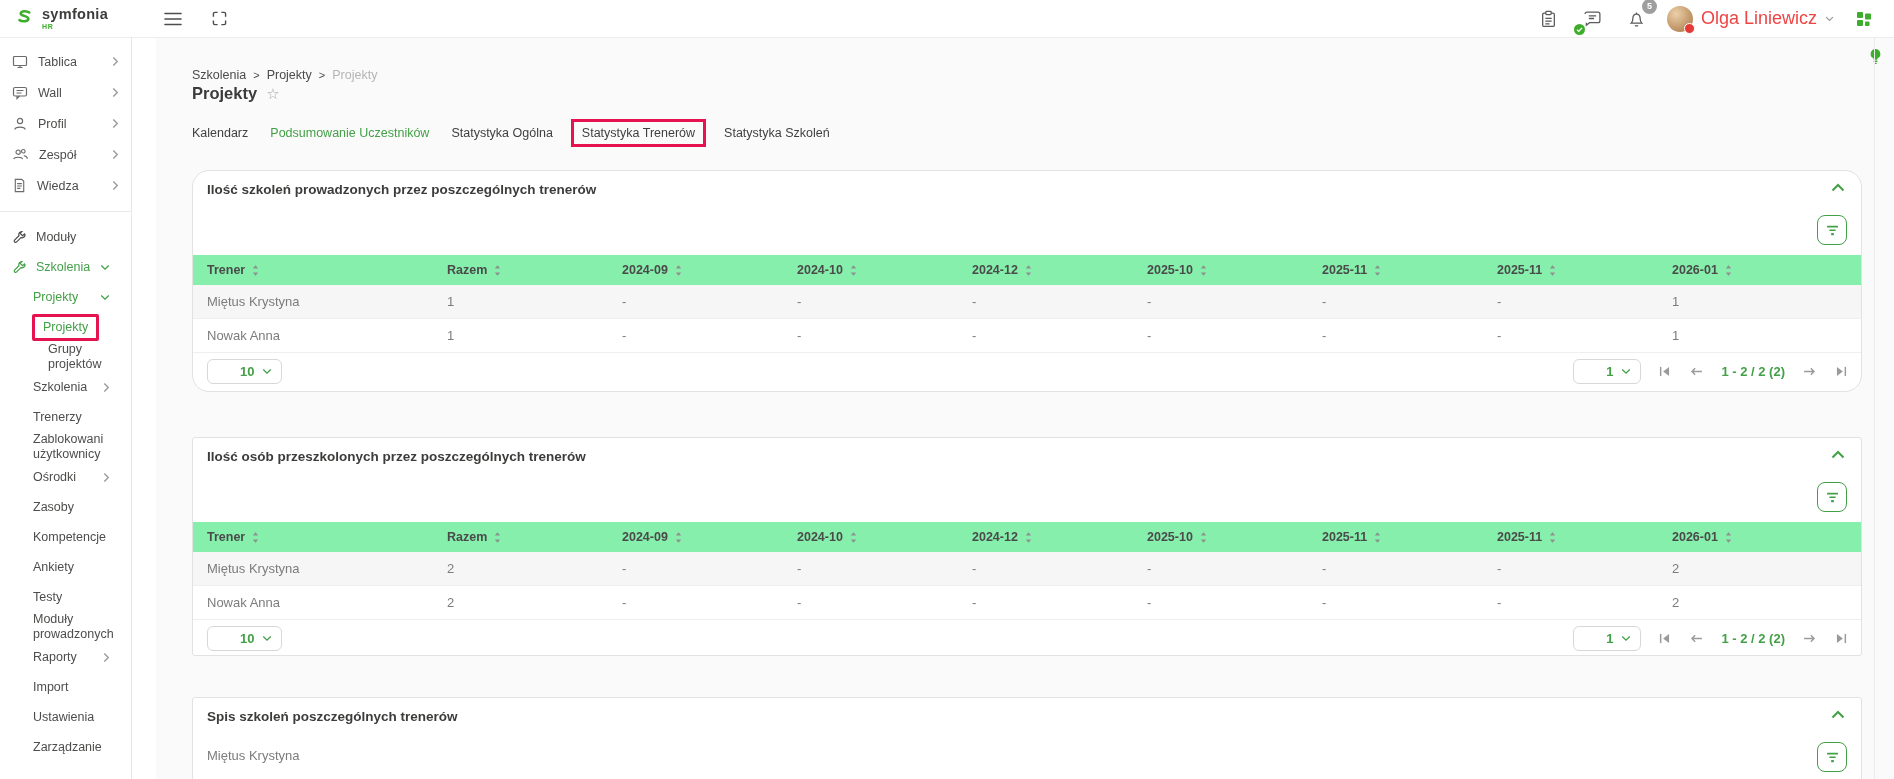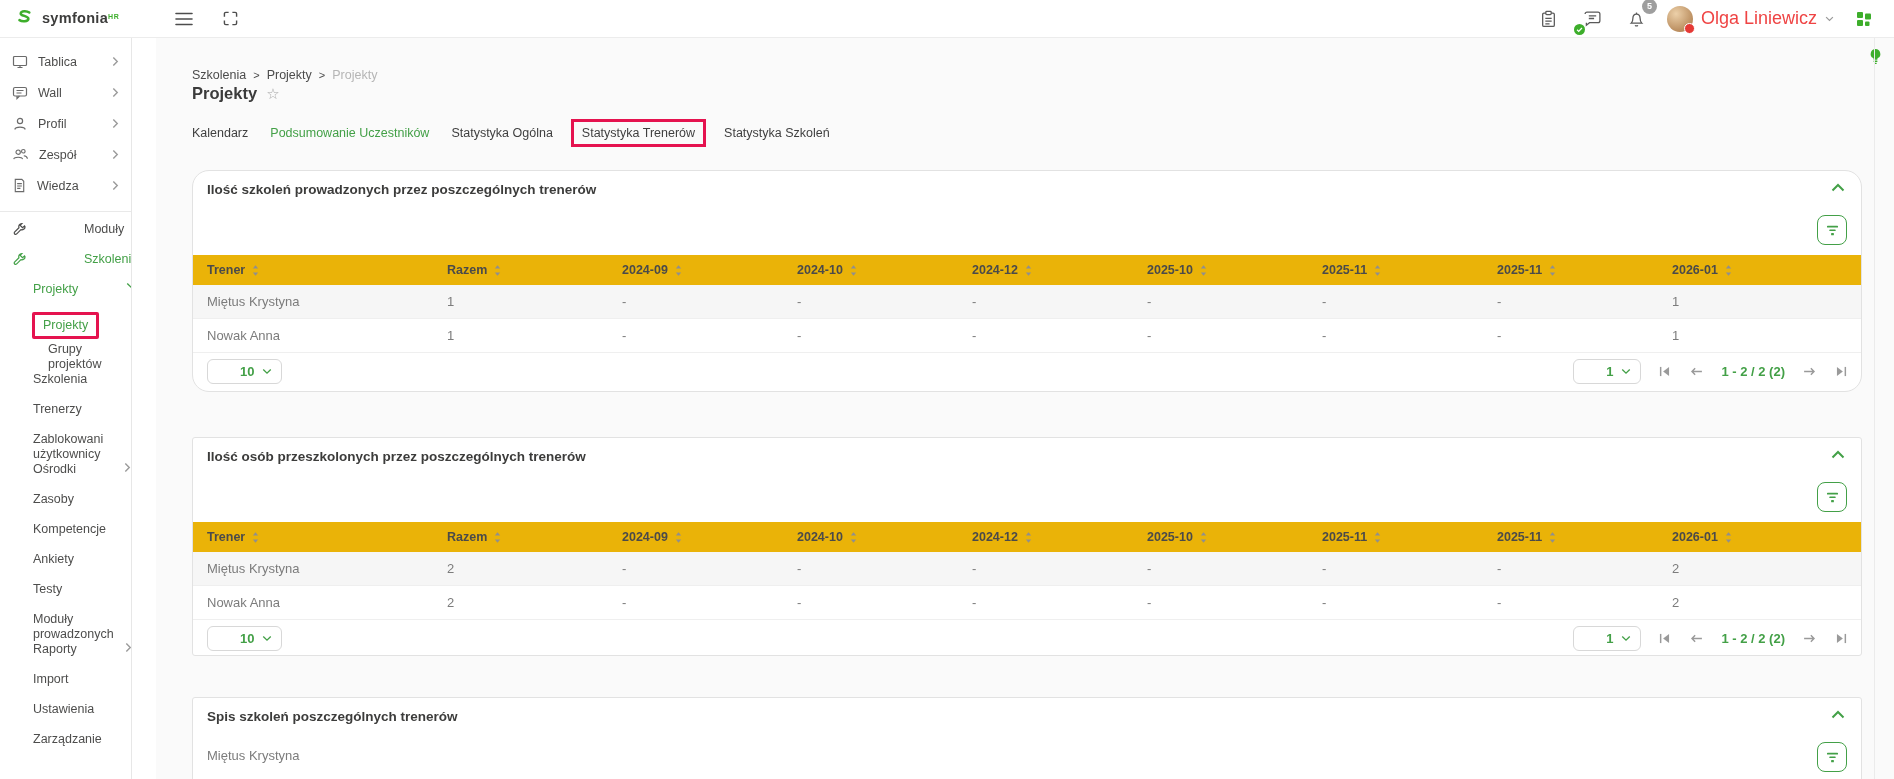--- a/index.html
+++ b/index.html
@@ -2,21 +2,21 @@
 <html><head>
 <meta charset="utf-8">
 <style>
   * { box-sizing: border-box; margin: 0; padding: 0; }
   html,body { width:1894px; height:779px; overflow:hidden; }
   body { font-family:"Liberation Sans", sans-serif; background:#fff; position:relative; color:#4d4d4c; }
 
   
   .topbar{position:absolute;top:0;left:0;right:0;height:38px;background:#fff;border-bottom:1px solid #ececec;display:flex;align-items:center;padding:0 14px;z-index:10;}
   .brand{display:flex;align-items:center;gap:7px;cursor:pointer;}
-  .brand-text{display:flex;flex-direction:row;line-height:1;justify-content:center;}
+  .brand-text{display:flex;flex-direction:column;line-height:1;justify-content:center;}
   .brand-name{font-size:14.5px;color:#3c3c3b;font-weight:600;letter-spacing:.3px;}
   .brand-sub{font-size:7px;color:#3dae2b;font-weight:700;margin-top:2px;letter-spacing:.6px;}
   .icon-btn{background:none;border:0;display:inline-flex;align-items:center;justify-content:center;cursor:pointer;padding:4px;}
   #hamburger{margin-left:52px;}
   #fullscreen{margin-left:22px;}
   .top-right{margin-left:auto;display:flex;align-items:center;gap:18px;padding-right:4px;}
   .badge-wrap{position:relative;display:inline-flex;}
   .bell-badge{position:absolute;top:-7px;right:-8px;width:15px;height:15px;border-radius:50%;background:#9e9e9e;color:#fff;font-size:9px;display:flex;align-items:center;justify-content:center;font-weight:700;}
   .msg-badge{position:absolute;bottom:-4px;left:-5px;display:inline-flex;}
   .user-wrap{display:flex;align-items:center;gap:8px;cursor:pointer;}
@@ -25,21 +25,21 @@
   .user-name{font-size:18px;color:#ef4444;}
   .chev{color:#9a9a9a;display:inline-flex;align-items:center;}
   .gr{color:#43a047;}
 
   
   .sidebar{position:absolute;top:38px;left:0;width:132px;bottom:0;background:#fff;border-right:1px solid #e7e7e7;padding-top:8px;font-size:12.5px;overflow:hidden;}
   .side-item{height:31px;display:flex;align-items:center;padding:0 12px;color:#4d4d4c;cursor:pointer;}
   .side-label{margin-left:10px;}
   .side-item .chev{margin-left:auto;}
   .side-divider{border-top:1px solid #e9e9e9;margin:10px 0;}
-  .mod-item{min-height:30px;display:flex;align-items:flex-start;padding:0 12px;color:#4d4d4c;cursor:pointer;gap:48px;}
+  .mod-item{min-height:30px;display:flex;align-items:center;padding:0 12px;color:#4d4d4c;cursor:pointer;}
   .mod-item .ic{margin-right:9px;display:inline-flex;}
   .mod-item.lvl1{padding-left:33px;}
   .mod-item.lvl2{padding-left:32px;}
   .mod-item.lvl3{padding-left:48px;}
   .mod-item .chev{margin-left:auto;}
   .mod-label{max-width:124px;line-height:15px;}
   .green{color:#43a047;}
   .hl-box{border:3px solid #e5134f;border-radius:2px;padding:3px 8px;display:inline-block;}
 
   
@@ -59,21 +59,21 @@
   .hl-outline{border:3px solid #e5134f;padding:4px 8px;margin:0 -4px;background:transparent;}
 
   
   .card{position:absolute;left:36px;width:1670px;background:#fff;border:1px solid #e2e2e2;border-radius:3px;}
   #card-0{top:132px;height:222px;border-radius:17px;}
   #card-1{top:399px;height:219px;}
   #card-2{top:659px;height:150px;}
   .card-title{position:absolute;top:11px;left:14px;font-size:13.5px;font-weight:700;color:#3c3c3b;}
   .collapse-btn{position:absolute;top:12px;right:16px;background:none;border:0;cursor:pointer;display:inline-flex;}
   .filter-btn{position:absolute;top:44px;right:14px;width:30px;height:30px;border:1.5px solid #43a047;border-radius:8px;background:#fff;display:inline-flex;align-items:center;justify-content:center;cursor:pointer;}
-  .t-head{display:grid;grid-template-columns:240px repeat(8,1fr);height:30px;align-items:center;background:#eab308;padding:0 14px;margin-top:84px;}
+  .t-head{display:grid;grid-template-columns:240px repeat(8,1fr);height:30px;align-items:center;background:#86efac;padding:0 14px;margin-top:84px;}
   .t-hcell{display:flex;align-items:center;gap:7px;font-size:12.5px;font-weight:700;color:#4a4a4a;cursor:pointer;}
   .t-row{display:grid;grid-template-columns:240px repeat(8,1fr);height:34px;align-items:center;padding:0 14px;border-bottom:1px solid #efefef;font-size:13px;color:#7c7c7c;}
   .t-row.r0{background:#f6f6f6;}
   .t-foot{height:37px;display:flex;align-items:center;padding:0 12px 0 14px;}
   .select-box{display:inline-flex;align-items:center;gap:8px;border:1px solid #d8d8d8;border-radius:6px;padding:4px 9px;background:#fff;cursor:pointer;}
   .sel-val{color:#43a047;font-weight:700;font-size:13px;margin-left:23px;}
   .pager{margin-left:auto;display:flex;align-items:center;gap:16px;}
   .pg-btn{background:none;border:0;cursor:pointer;display:inline-flex;align-items:center;padding:2px;}
   .pg-range{color:#43a047;font-weight:700;font-size:13px;white-space:nowrap;}
   .trainer-entry{position:absolute;top:50px;left:14px;font-size:13px;color:#7c7c7c;}

